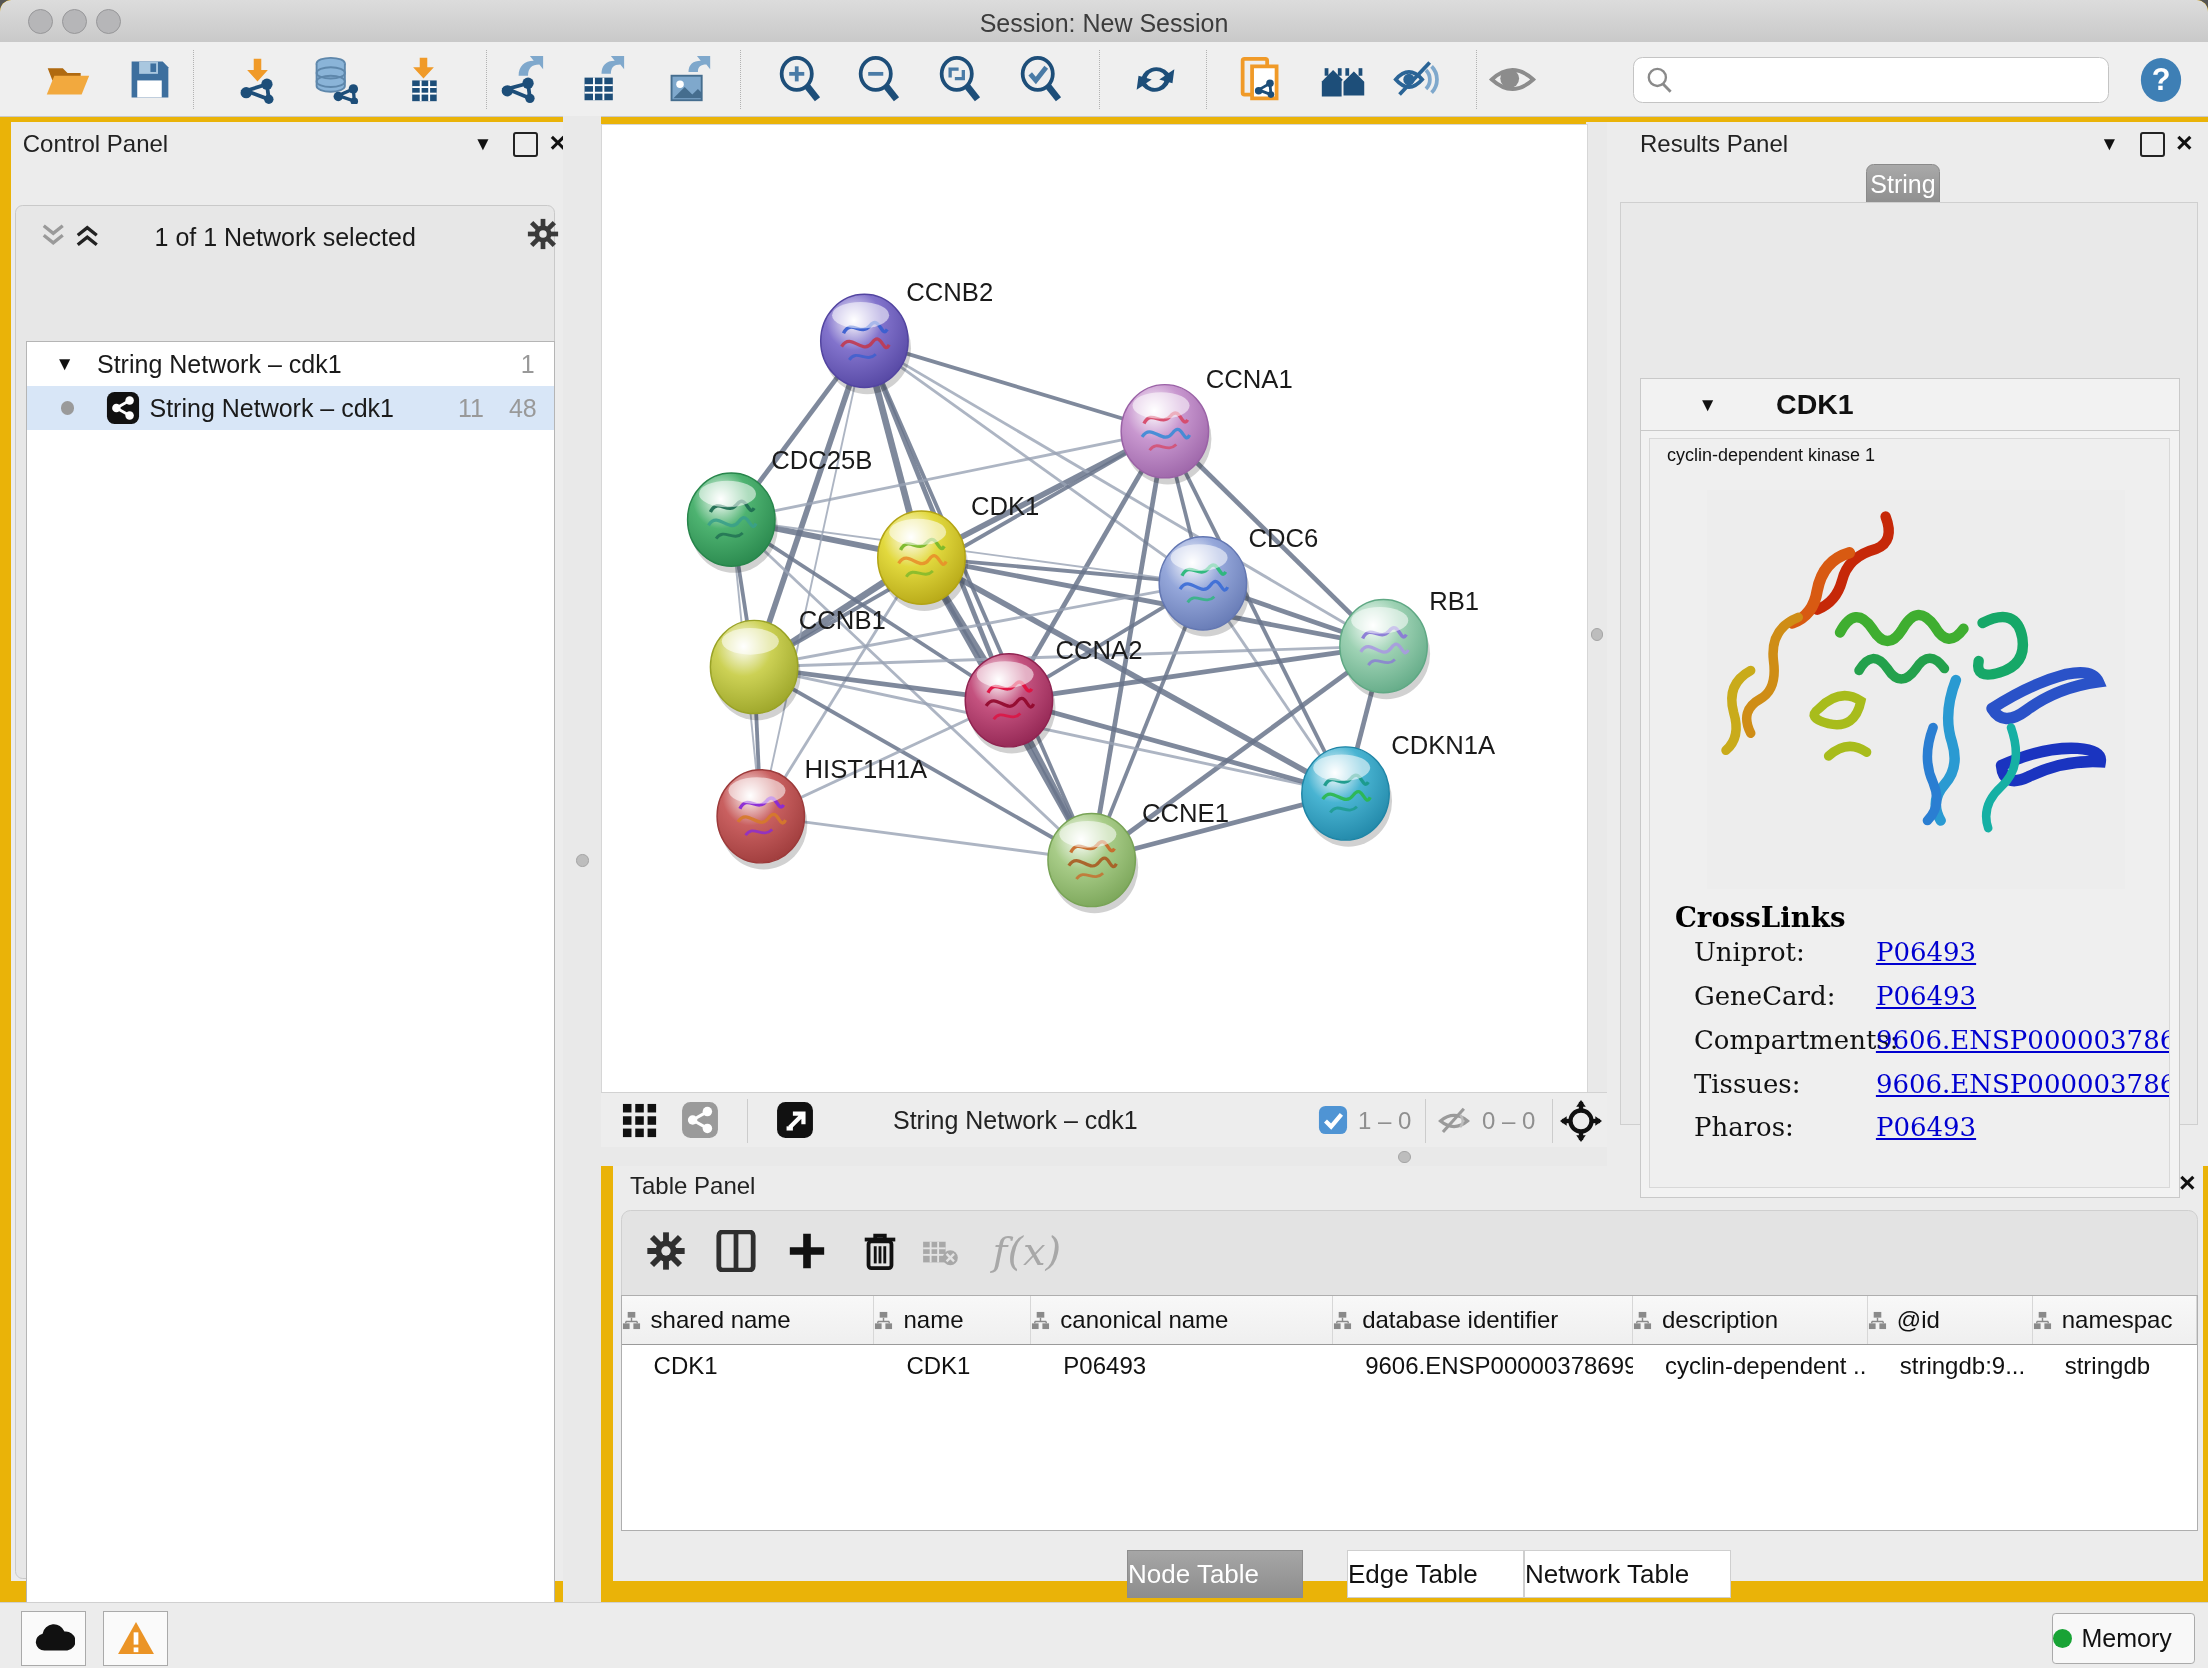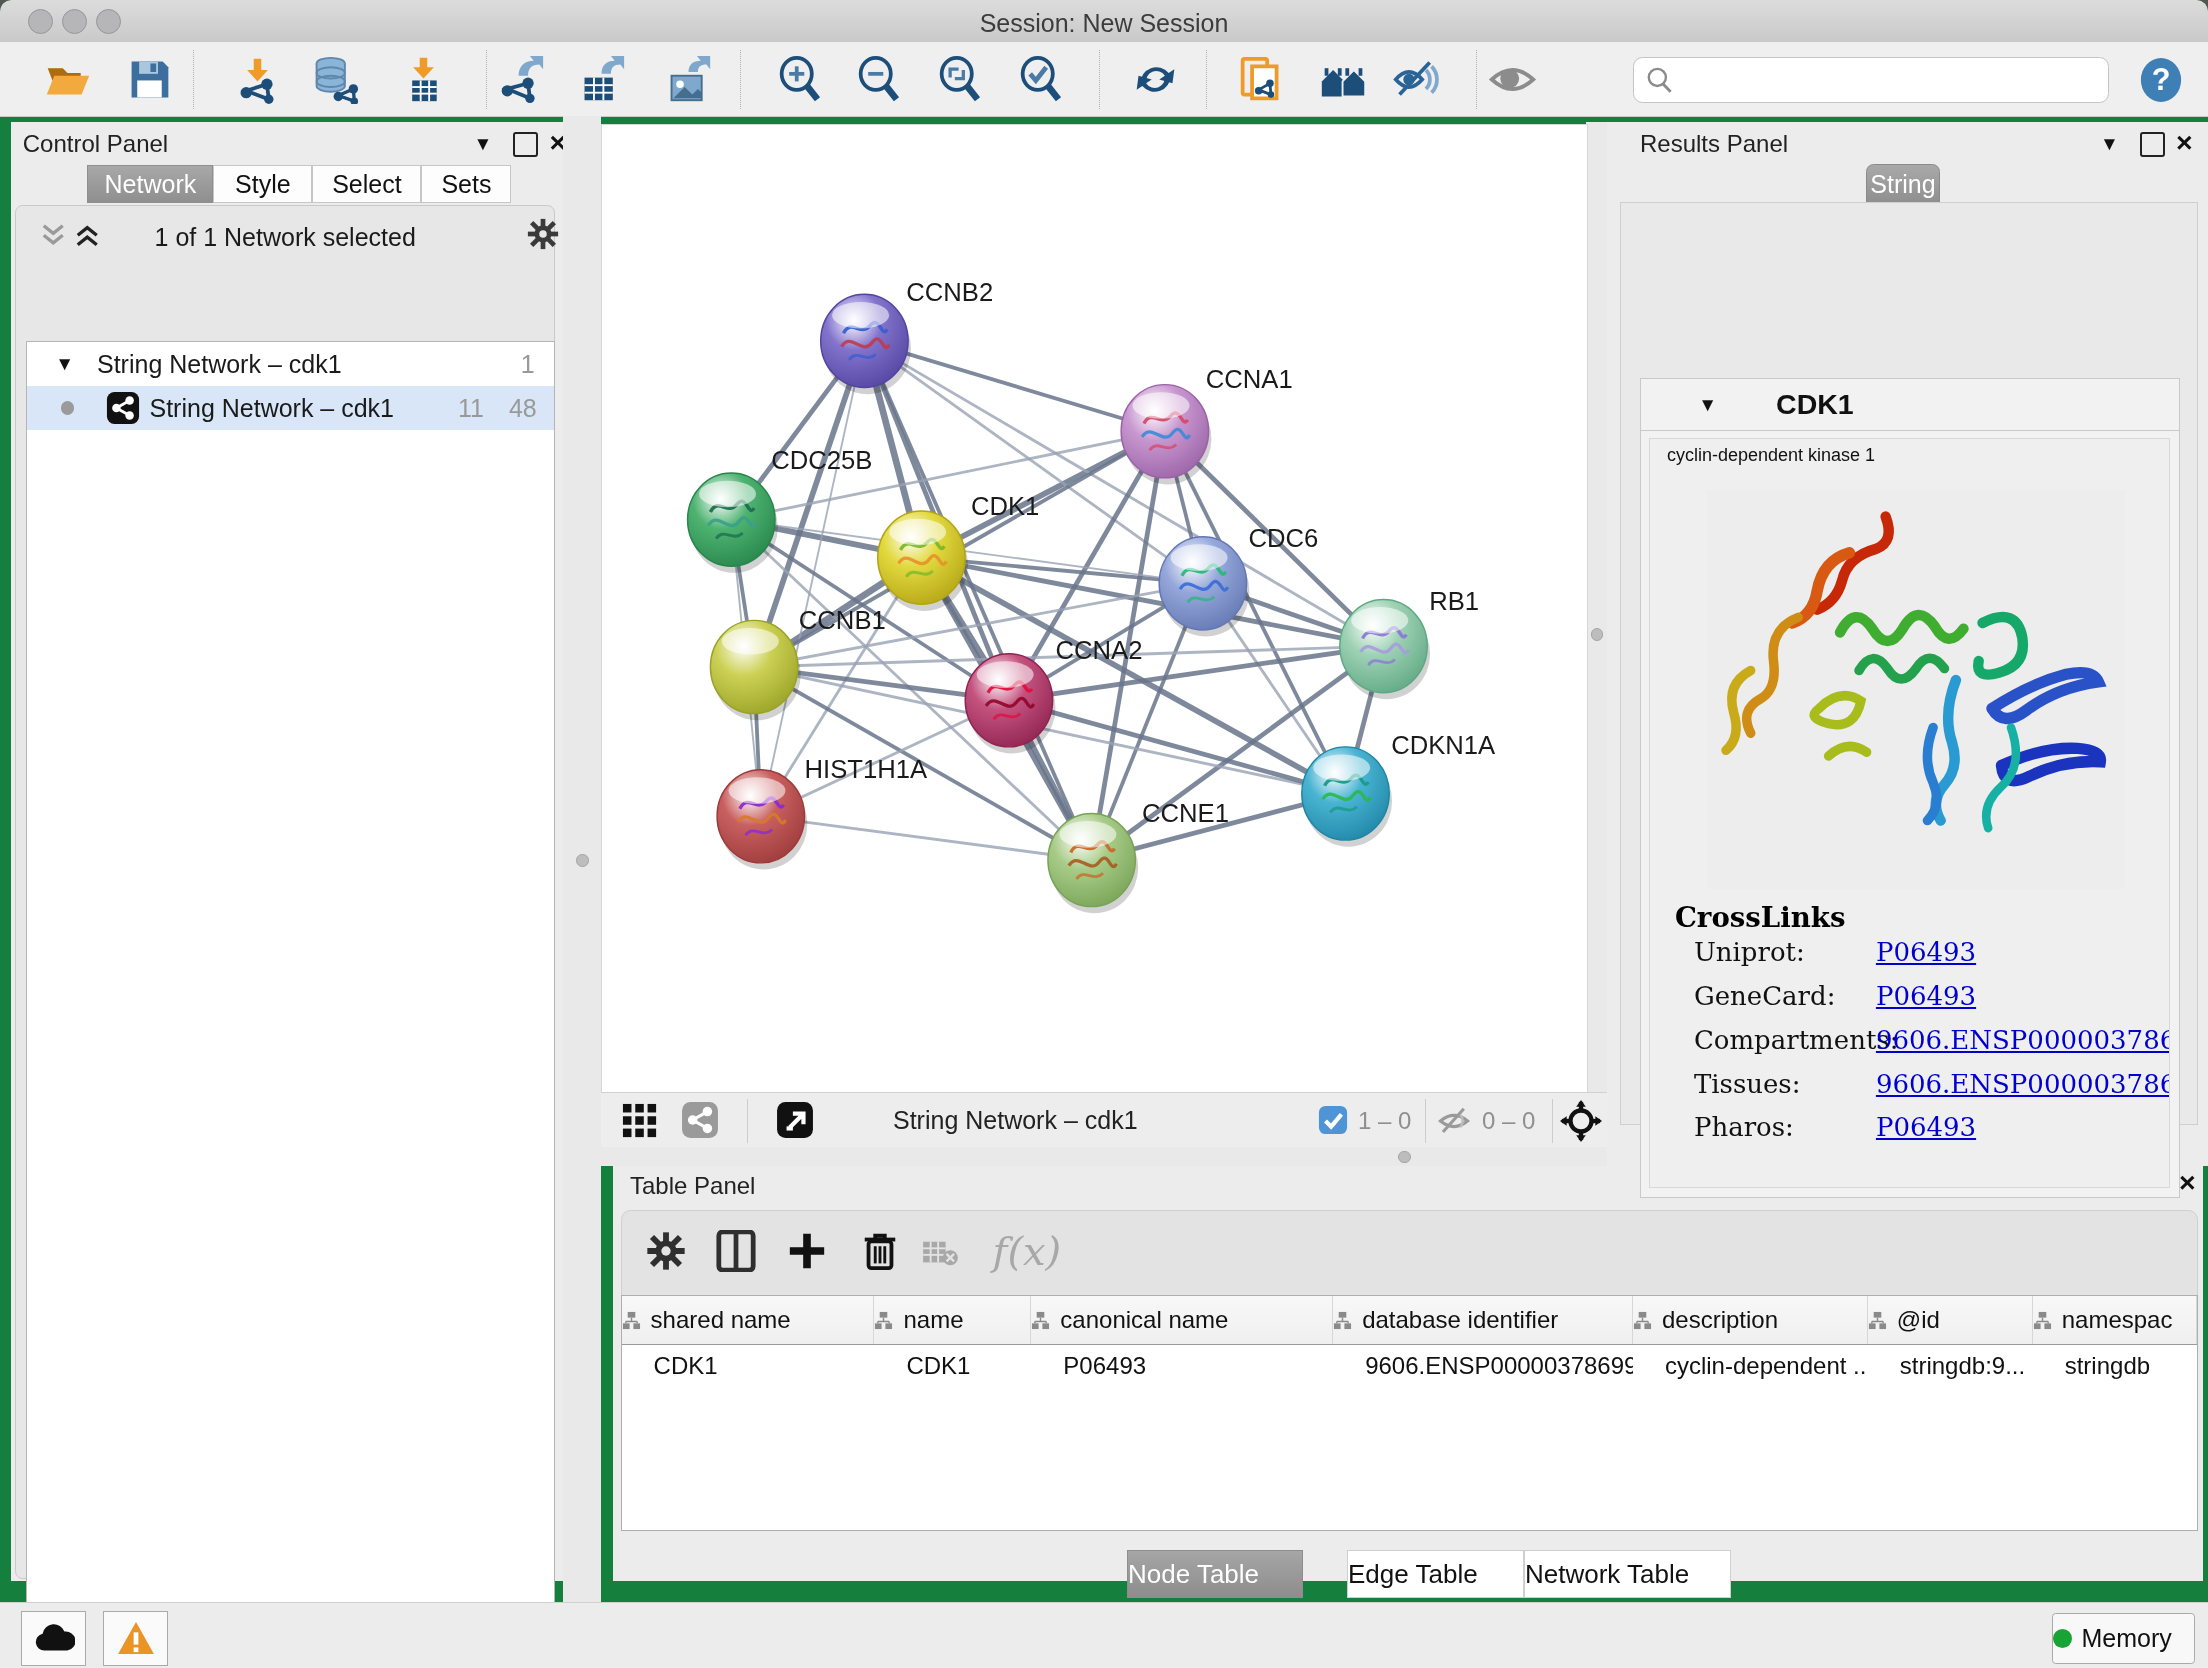--- a/index.html
+++ b/index.html
@@ -1,16 +1,16 @@
 <!DOCTYPE html>
 <html style="font-size:15px"><head>
 <meta charset="utf-8">
 <style>
   html,body{margin:0;padding:0;background:#555;}
-  #root{position:relative;width:2208px;height:1668px;background:#15803d;
+  #root{position:relative;width:2208px;height:1668px;background:#eab308;
         font-family:"Liberation Sans","DejaVu Sans",sans-serif;overflow:hidden;
         border-radius:11.4px 11.4px 0 0;}
   .abs{position:absolute;}
   
   #titlebar{left:0;top:0;width:2208px;height:42px;
     background:linear-gradient(#dcdcdc,#c9c9c9);border-bottom:1px solid #a8a8a8;
     border-radius:11.4px 11.4px 0 0;}
   .traffic{width:23px;height:23px;border-radius:50%;background:#b6b6b8;border:1px solid #979799;top:8.6px;}
   #win-title{width:100%;text-align:center;top:8.6px;font-size:25px;color:#3c3c3c;}
   
@@ -239,26 +239,20 @@
       <ellipse cx="24" cy="24" rx="21" ry="23" fill="#3e7fb5"></ellipse>
       <text x="24" y="34" font-size="32" font-weight="bold" fill="#fff" text-anchor="middle">?</text>
     </svg>
   </div>
 
   <div id="control-panel" class="abs">
     <div class="abs panel-title" style="left:11.4px;top:7.6px">Control Panel</div>
     <div class="abs tri" style="left:462px;top:11.4px">▼</div>
     <div class="abs sq-btn" style="left:502px;top:9.5px"></div>
     <div class="abs x-btn" style="left:538px;top:9.5px">×</div>
-    <div id="cp-tabs" class="abs" style="left:76px;top:43px;display:flex">
-        <div class="cp-tab active" style="width: 124px;">Network</div>
-        <div class="cp-tab" style="width: 97px;">Style</div>
-        <div class="cp-tab" style="width: 107px;">Select</div>
-        <div class="cp-tab" style="width: 88px;">Sets</div>
-      </div>
     <div id="cp-groupbox" class="abs">
       <svg class="abs" style="left:23px;top:15px;width:28.5px;height:28.5px" viewBox="0 0 30 30">
         <path d="M5 5 l10 8 l10-8 M5 15 l10 8 l10-8" fill="none" stroke="#9a9a9a" stroke-width="3.5"></path>
       </svg>
       <svg class="abs" style="left:57px;top:15px;width:28.5px;height:28.5px" viewBox="0 0 30 30">
         <path d="M5 25 l10-8 l10 8 M5 15 l10-8 l10 8" fill="none" stroke="#222" stroke-width="3.5"></path>
       </svg>
       <div class="abs" style="left:0;top:17px;width:538px;text-align:center;font-size:25px;color:#1a1a1a">1 of 1 Network selected</div>
       <svg class="abs" style="left:510px;top:11.4px;width:34px;height:34px" viewBox="0 0 36 36">
         <g fill="#3a3a3a">

